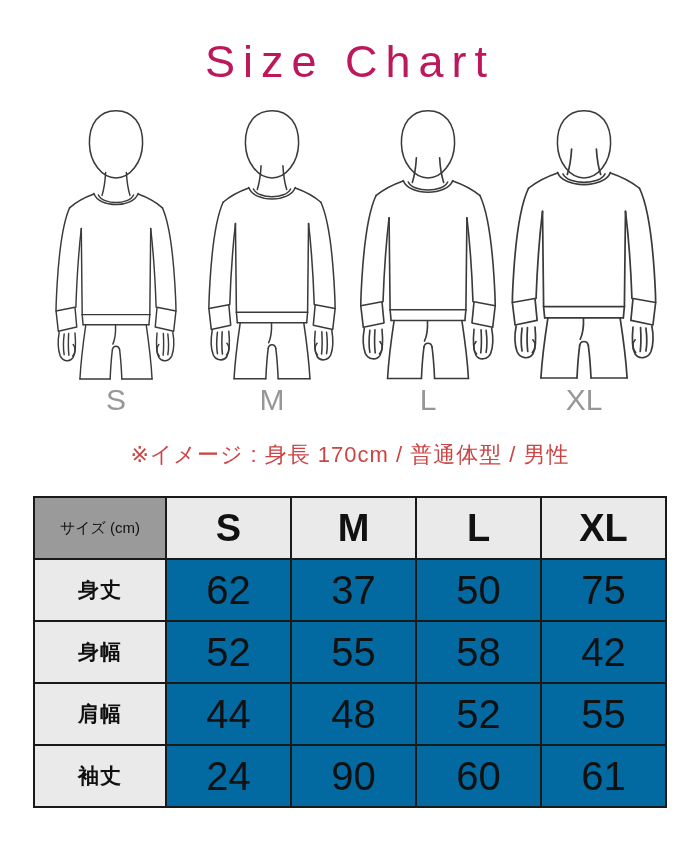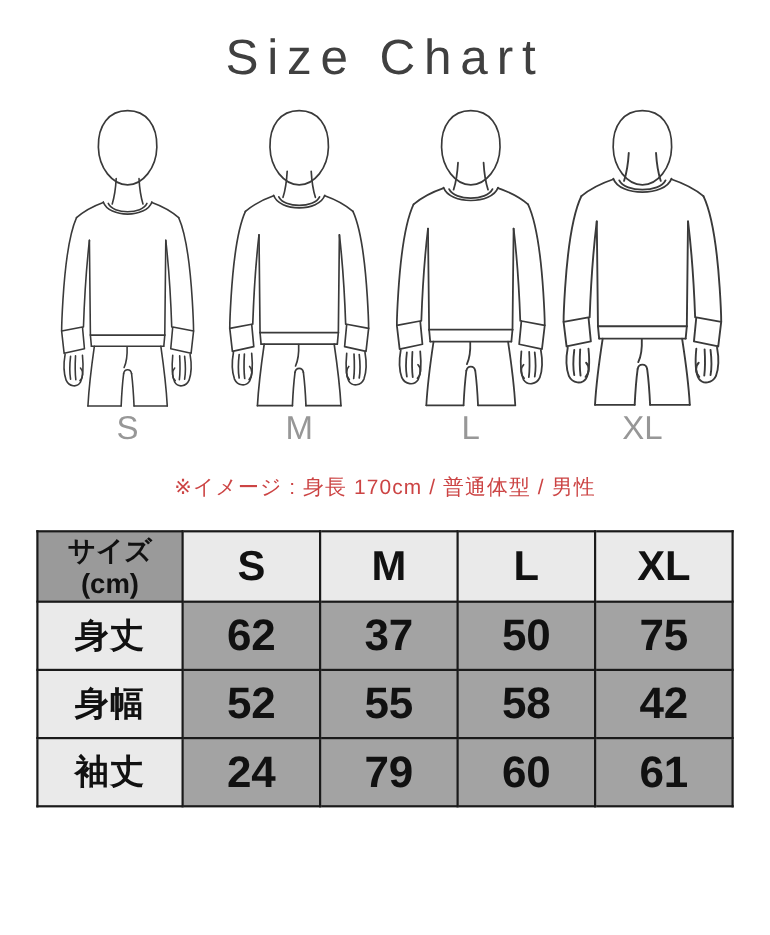--- a/index.html
+++ b/index.html
@@ -11,26 +11,26 @@
   .page {
     position: relative;
     width: 700px;
     height: 850px;
     margin: 0 auto;
     background: #ffffff;
     overflow: hidden;
   }
   .title {
     margin: 0;
-    padding-top: 26px;
+    padding-top: 36px;
     text-align: center;
     font-size: 45px;
     font-weight: 300;
     letter-spacing: 8px;
-    color: #404040;
+    color: #be185d;
     line-height: 52px;
   }
   .figures-row {
     display: flex;
     justify-content: center;
     align-items: flex-end;
     margin-top: 16px;
   }
   .figure {
     width: 156px;
@@ -45,60 +45,60 @@
   }
   .fig-label {
     margin-top: 0px;
     font-size: 30px;
     color: #979797;
     line-height: 32px;
   }
   .note {
     margin: 24px 0 0 0;
     text-align: center;
-    font-size: 19px;
+    font-size: 22px;
     letter-spacing: 1px;
     color: #cc4444;
   }
   table.size-table {
     border-collapse: collapse;
     margin: 26px auto 0 auto;
     width: 634px;
     table-layout: fixed;
   }
   table.size-table th, table.size-table td {
     border: 2.5px solid #1a1a1a;
     text-align: center;
     vertical-align: middle;
     height: 60px;
     padding: 0;
     color: #111111;
   }
   table.size-table col.label-col { width: 132px; }
   .corner-cell {
     background: #9a9a9a;
-    font-size: 25px;
-    font-weight: bold;
+    font-size: 15px;
+    font-weight: normal;
     letter-spacing: 0px;
   }
   .size-head {
     background: #eaeaea;
     font-size: 38px;
     font-weight: bold;
   }
   .row-label {
     background: #eaeaea;
-    font-size: 31px;
+    font-size: 21px;
     font-weight: bold;
     letter-spacing: 1px;
   }
   .val-cell {
-    background: #a3a3a3;
+    background: #0369a1;
     font-size: 40px;
-    font-weight: bold;
+    font-weight: normal;
   }
   .svg-defs { position: absolute; width: 0; height: 0; overflow: hidden; }
 </style>
 </head>
 <body>
 
 <svg class="svg-defs" aria-hidden="true">
   <defs>
     <g id="fig-head" fill="#ffffff" stroke="#3a3a3a" stroke-width="1.6">
       <path d="M80,7 C98,7 108.5,21 108,42 C107.5,62 94.5,78 80,78 C65.5,78 52.5,62 52,42 C51.5,21 62,7 80,7 Z"></path>
@@ -211,22 +211,29 @@
       <td class="val-cell">75</td>
     </tr>
     <tr>
       <th class="row-label">身幅</th>
       <td class="val-cell">52</td>
       <td class="val-cell">55</td>
       <td class="val-cell">58</td>
       <td class="val-cell">42</td>
     </tr>
     <tr>
+      <th class="row-label">肩幅</th>
+      <td class="val-cell">44</td>
+      <td class="val-cell">48</td>
+      <td class="val-cell">52</td>
+      <td class="val-cell">55</td>
+    </tr>
+    <tr>
       <th class="row-label">袖丈</th>
       <td class="val-cell">24</td>
-      <td class="val-cell">79</td>
+      <td class="val-cell">90</td>
       <td class="val-cell">60</td>
       <td class="val-cell">61</td>
     </tr>
   </tbody>
     </table>
 
 </div>
 
 </body></html>

